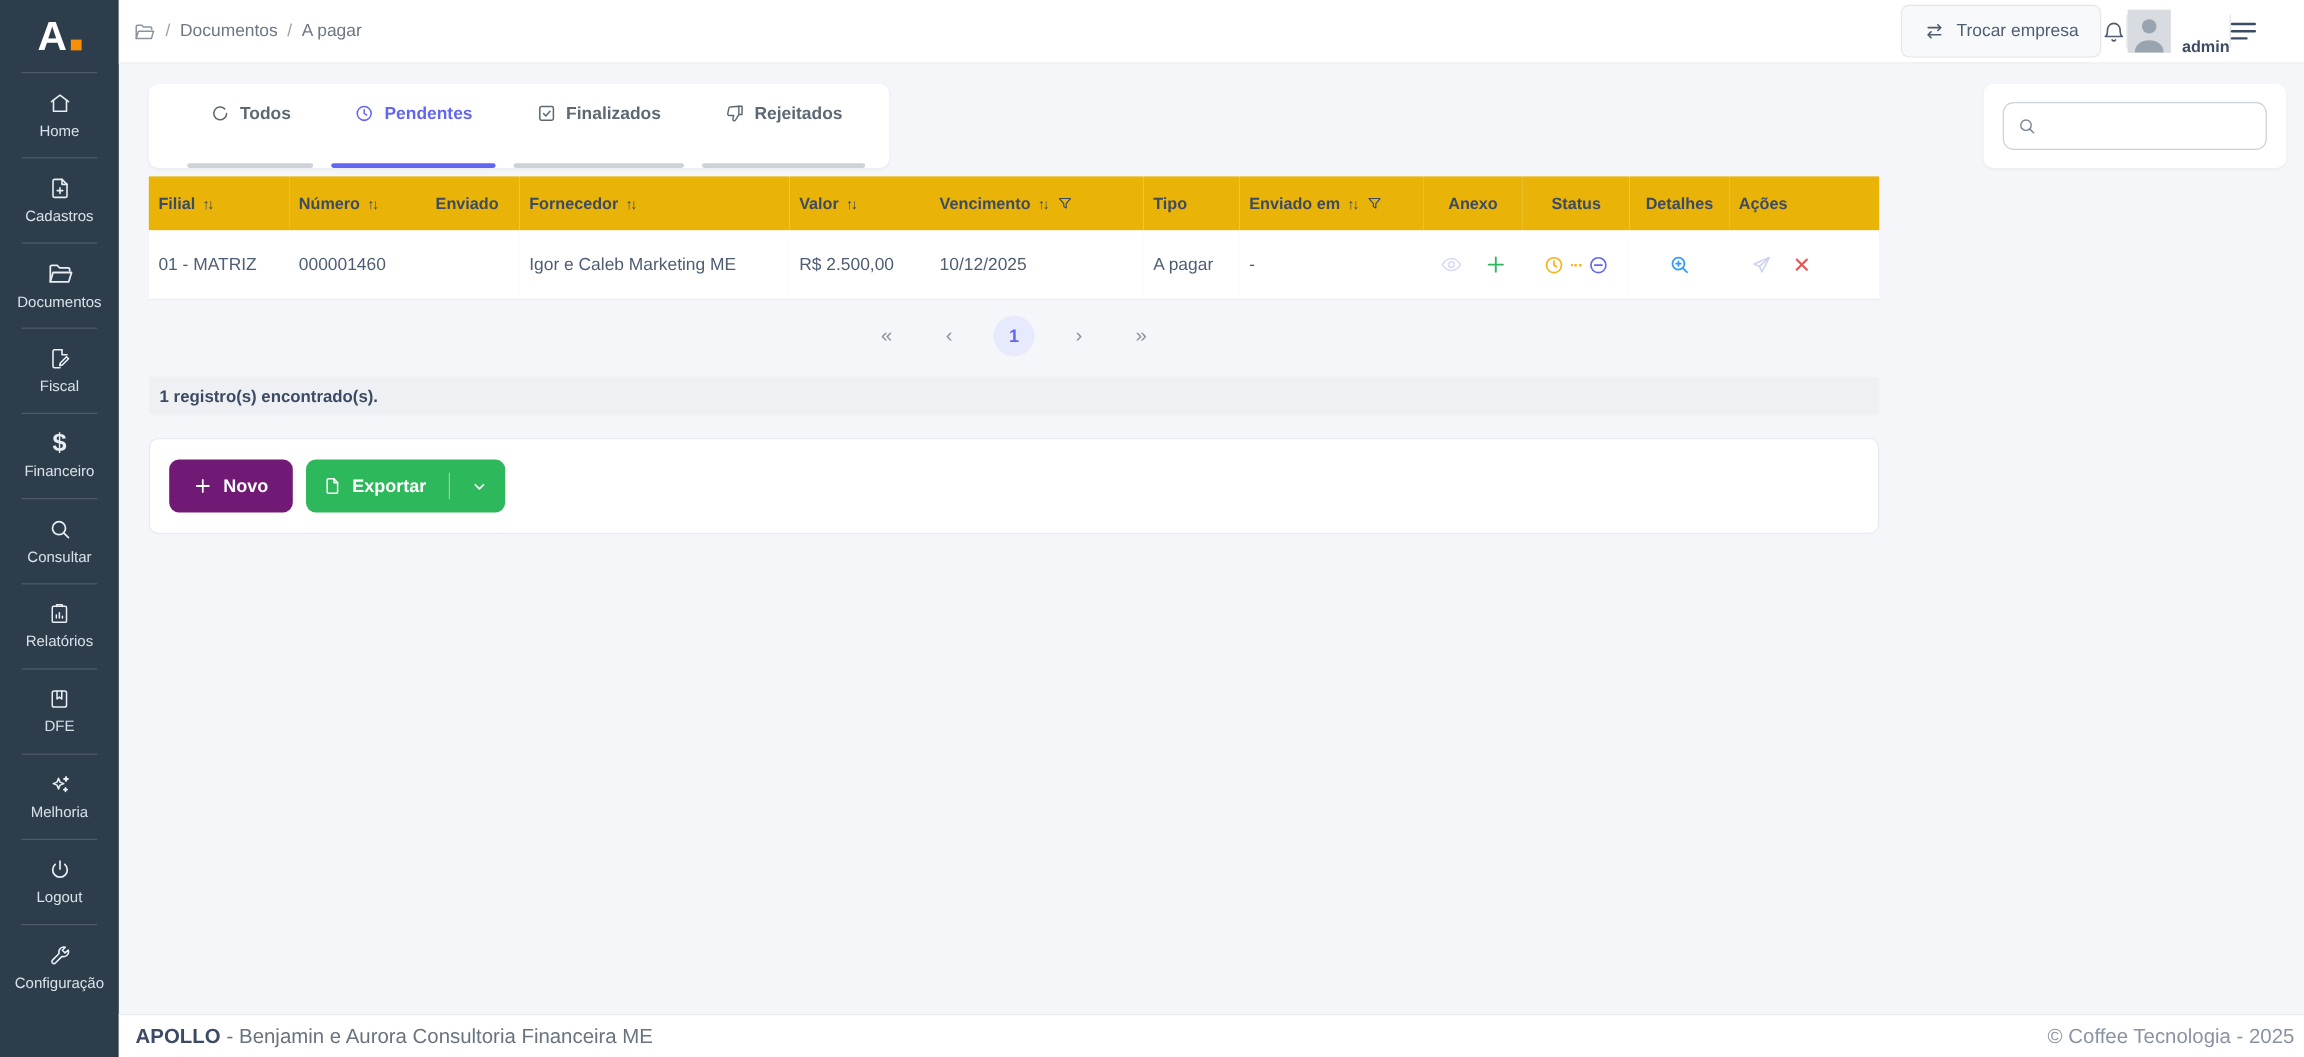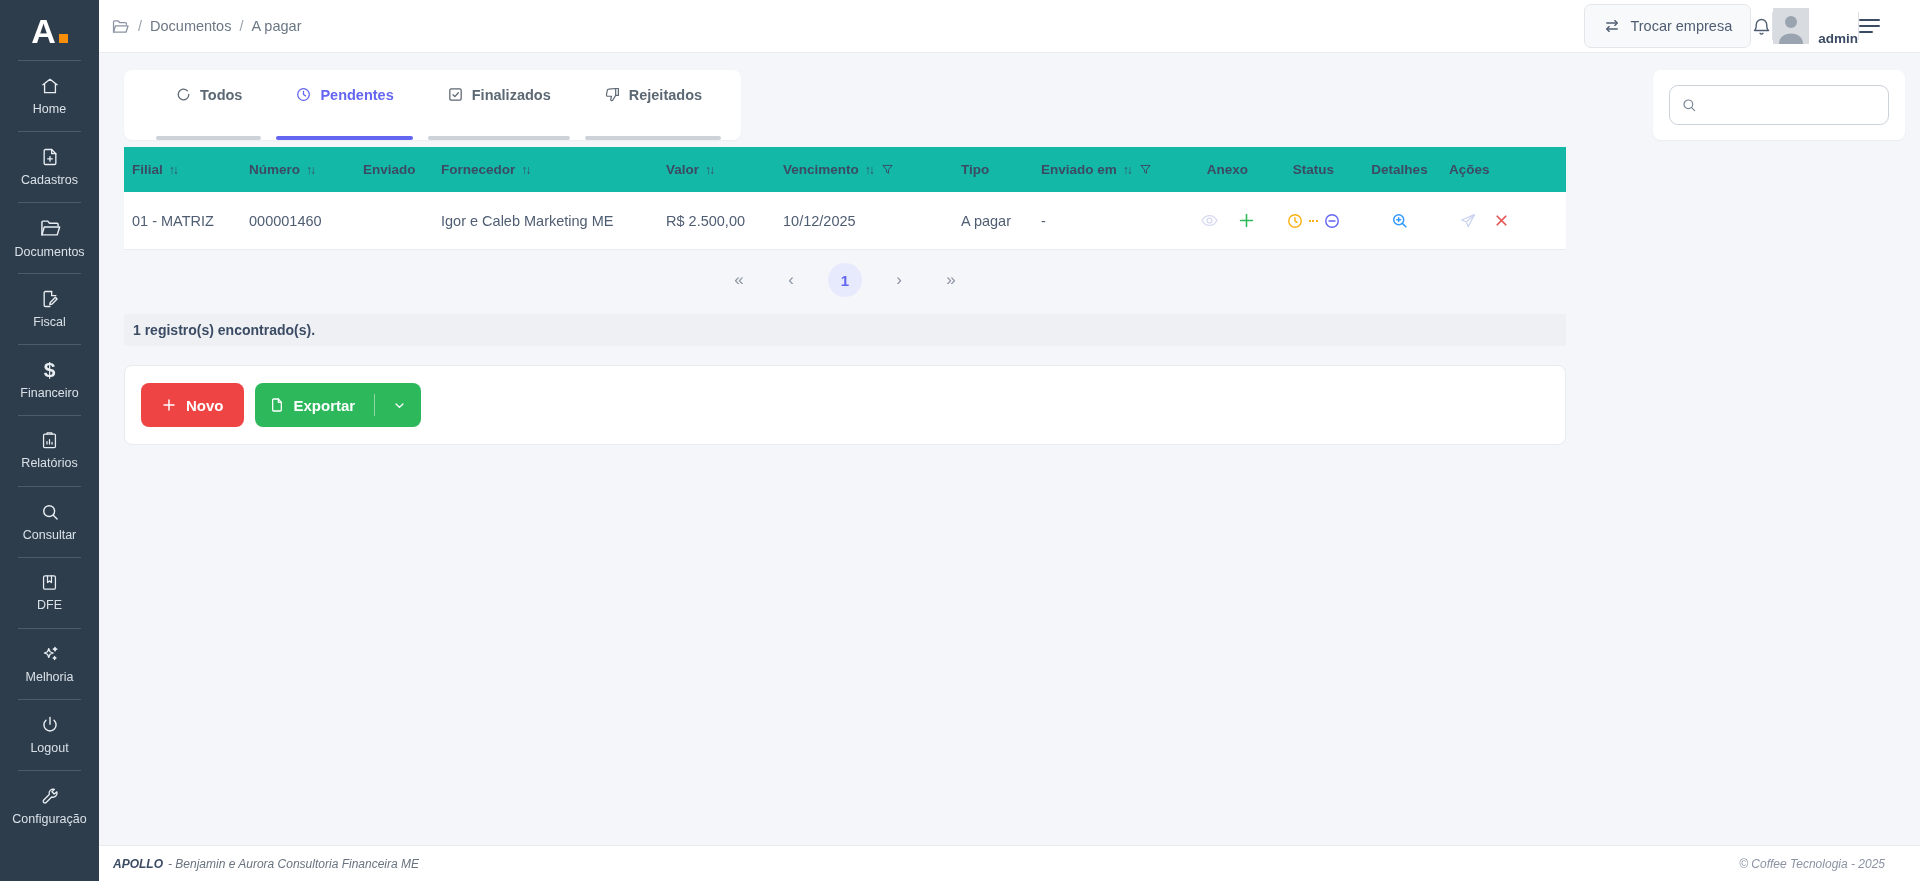--- a/index.html
+++ b/index.html
@@ -46,48 +46,48 @@
   .tab.active .tab-inner, .tab.active .ic { color:#6366f1; }
   .tab.active .tab-underline { background:#6366f1; }
   .search-card { width:252px; height:70px; padding:15px 16px; }
   .search-box { height:40px; border:1px solid #ccd2da; border-radius:9px; display:flex; align-items:center; gap:8px; padding:0 11px; background:#fff; }
   .search-box .ic { color:#7b8794; flex-shrink:0; }
   .search-box input { border:none; outline:none; flex:1; min-width:0; font-size:14px; font-family:"Liberation Sans", sans-serif; color:#4f5d73; background:transparent; }
 
   
   .grid-wrap { width:1442px; }
   table.grid { width:1442px; border-collapse:collapse; table-layout:fixed; }
-  .grid thead th { background:#14b8a6; font-size:13.5px; font-weight:700; color:#3c4b64; text-align:left; padding:15px 8px; white-space:nowrap; }
+  .grid thead th { background:#eab308; font-size:13.5px; font-weight:700; color:#3c4b64; text-align:left; padding:15px 8px; white-space:nowrap; }
   .grid thead th .hwrap { display:flex; align-items:center; gap:6px; }
   .grid thead th.c-center .hwrap { justify-content:center; }
   .sort-glyph { font-size:12px; letter-spacing:-2px; color:#3c4b64; cursor:pointer; padding-right:2px; }
   .funnel { color:#3c4b64; cursor:pointer; }
   .grid tbody td { background:#fff; font-size:14.5px; color:#4f5d73; padding:19px 8px; border-bottom:1px solid #e9ecef; white-space:nowrap; overflow:hidden; }
   .cell-icons { display:flex; align-items:center; gap:18px; }
   .c-center .cell-icons { justify-content:center; }
   .status-group { display:flex; align-items:center; gap:5px; justify-content:center; }
   .dots-sep { width:9px; border-top:2px dotted #f9b115; }
   .icon-btn { cursor:pointer; display:flex; }
   .icon-disabled { cursor:default; }
 
   
   .pagination { height:60px; display:flex; align-items:center; justify-content:center; gap:22px; }
   .pg-arrow { color:#8a93a2; font-size:17px; width:30px; text-align:center; cursor:pointer; user-select:none; }
   .pg-page { width:34px; height:34px; border-radius:50%; background:#e7e9fd; color:#6366f1; font-weight:700; font-size:15px; display:flex; align-items:center; justify-content:center; cursor:pointer; }
   .records-bar { margin-top:4px; height:32px; background:#eef0f4; border-radius:2px; display:flex; align-items:center; padding:0 9px; font-size:14px; font-weight:700; color:#3c4b64; }
   .actions-card { margin-top:19px; border:1px solid #e8ebef; border-radius:8px; background:#fff; padding:17px 16px; display:flex; gap:11px; }
   .btn { display:flex; align-items:center; height:44px; border:none; border-radius:8px; font-size:15px; font-weight:700; color:#fff; cursor:pointer; font-family:"Liberation Sans", sans-serif; }
-  .btn-novo { background:#ef4444; padding:0 20px; gap:9px; }
+  .btn-novo { background:#701a75; padding:0 20px; gap:9px; }
   .btn-export { background:#2eb85c; padding:0 14px; gap:9px; }
   .btn-export .split { width:1px; height:22px; background:rgba(255,255,255,.45); margin:0 8px 0 10px; }
 
   .spacer { flex:1; }
 
   
-  .footer { height:36px; background:#fff; border-top:1px solid #e9ecef; display:flex; align-items:center; justify-content:space-between; padding:0 35px 0 14px; flex-shrink:0; font-size:12px;font-style:italic; }
+  .footer { height:36px; background:#fff; border-top:1px solid #e9ecef; display:flex; align-items:center; justify-content:space-between; padding:0 8px 0 14px; flex-shrink:0; font-size:17px; }
   .footer-brand { font-weight:700; color:#3c4b64; }
   .footer-company { color:#68737f; margin-left:5px; }
   .footer-copy { color:#8a93a2;margin-left:32px; }
 </style>
 </head>
 <body>
 
 <aside class="sidebar">
   <div class="logo">
     <span class="logo-text">A</span>
@@ -122,33 +122,33 @@
         <path d="M14 3v5h5"></path>
         <path d="M12.3 16.2l6.2-6.2 2 2-6.2 6.2-2.6.6z"></path>
       </svg>
     <span class="nav-label">Fiscal</span>
   </div>
   <div class="nav-item">
     <span class="ic" style="font-size:21px;line-height:20px;font-weight:600;">$</span>
     <span class="nav-label">Financeiro</span>
   </div>
   <div class="nav-item">
+    <svg class="ic" width="20" height="20" viewBox="0 0 24 24" fill="none" stroke="currentColor" stroke-width="1.7" stroke-linecap="round">
+        <circle cx="11" cy="11" r="6.5"></circle>
+        <path d="M15.9 15.9 20.5 20.5"></path>
+      </svg>
+    <span class="nav-label">Consultar</span>
+  </div>
+  <div class="nav-item">
     <svg class="ic" width="19" height="19" viewBox="0 0 24 24" fill="none" stroke="currentColor" stroke-width="1.6" stroke-linecap="round" stroke-linejoin="round">
         <rect x="4.5" y="4" width="15" height="17" rx="1.5"></rect>
         <path d="M9 4.2V2.5h6v1.7"></path>
         <path d="M8.8 16.5v-3.2M12 16.5v-5.5M15.2 16.5v-2"></path>
       </svg>
     <span class="nav-label">Relatórios</span>
-  </div>
-  <div class="nav-item">
-    <svg class="ic" width="20" height="20" viewBox="0 0 24 24" fill="none" stroke="currentColor" stroke-width="1.7" stroke-linecap="round">
-        <circle cx="11" cy="11" r="6.5"></circle>
-        <path d="M15.9 15.9 20.5 20.5"></path>
-      </svg>
-    <span class="nav-label">Consultar</span>
   </div>
   <div class="nav-item">
     <svg class="ic" width="19" height="19" viewBox="0 0 24 24" fill="none" stroke="currentColor" stroke-width="1.6" stroke-linecap="round" stroke-linejoin="round">
         <rect x="4.5" y="3.5" width="15" height="17" rx="2"></rect>
         <path d="M9.5 3.5v8.5l2.5-2 2.5 2V3.5"></path>
       </svg>
     <span class="nav-label">DFE</span>
   </div>
   <div class="nav-item">
     <svg class="ic" width="20" height="20" viewBox="0 0 24 24" fill="none" stroke="currentColor" stroke-width="1.5" stroke-linejoin="round">

